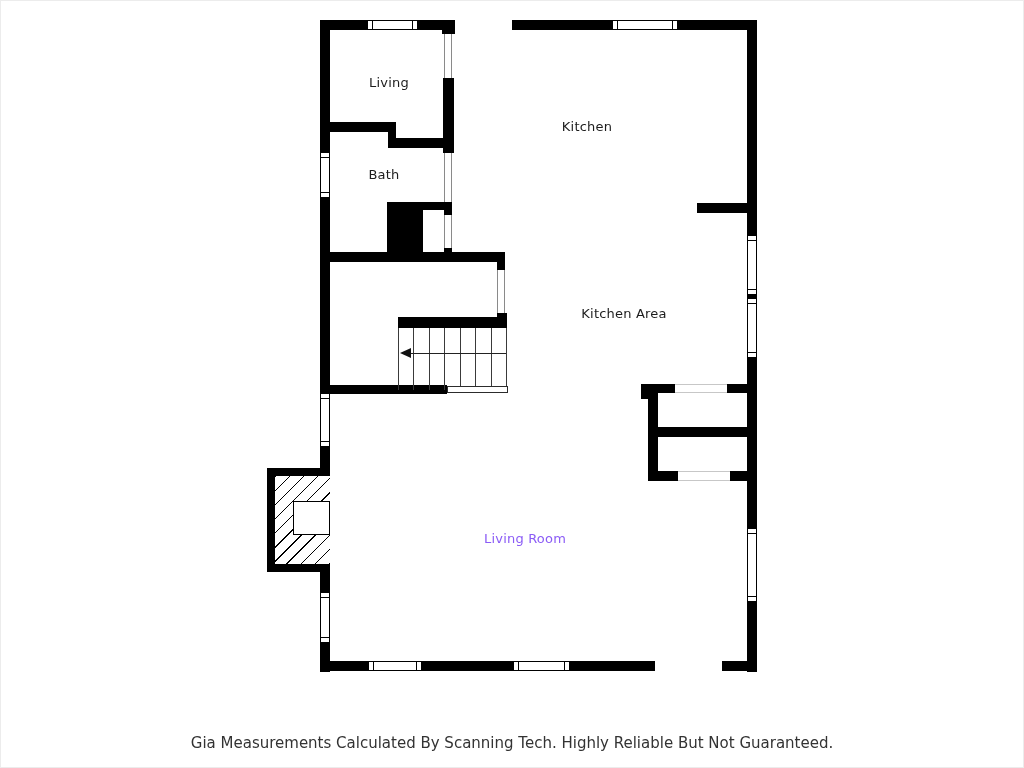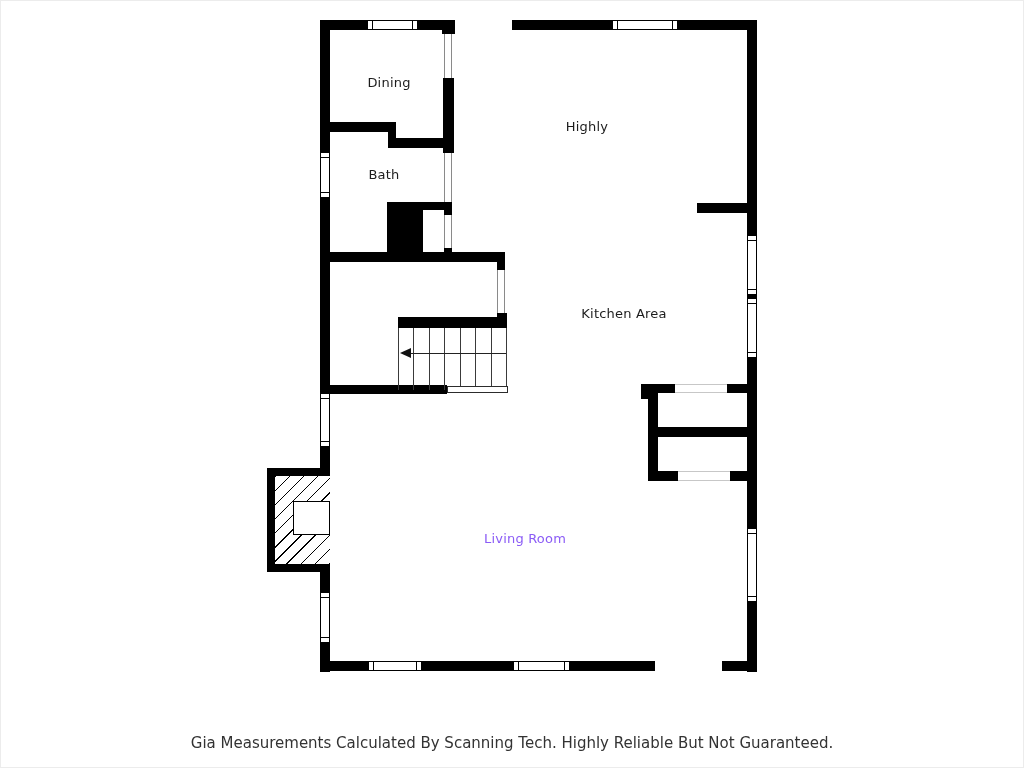--- a/index.html
+++ b/index.html
@@ -126,20 +126,20 @@
       <div class="stair-tread" style="left: 491px; top: 328px; width: 1px; height: 62px;"></div>
       <div class="stair-tread" style="left: 506px; top: 328px; width: 1px; height: 62px;"></div>
       <div class="stair-opening" style="left: 447px; top: 386px; width: 61px; height: 7px;"></div>
       <div class="stair-arrow-line" style="left: 403px; top: 353px; width: 103px; height: 1px;"></div>
       <div class="stair-arrow-head" style="left: 400px; top: 348px; width: 0px; height: 0px;"></div>
       <div class="fp-outer" style="left: 267px; top: 468px; width: 63px; height: 104px;"></div>
       <div class="fp-hatch" style="left: 275px; top: 476px; width: 55px; height: 88px;"></div>
       <div class="fp-box" style="left: 293px; top: 501px; width: 37px; height: 34px;"></div>
     </div>
 
-  <div class="room-label" style="left: 389px; top: 82px; color: rgb(28, 28, 28);">Dining</div>
-  <div class="room-label" style="left: 587px; top: 126px; color: rgb(28, 28, 28);">Highly</div>
+  <div class="room-label" style="left: 389px; top: 82px; color: rgb(28, 28, 28);">Living</div>
+  <div class="room-label" style="left: 587px; top: 126px; color: rgb(28, 28, 28);">Kitchen</div>
   <div class="room-label" style="left: 384px; top: 174px; color: rgb(28, 28, 28); text-align: right;">Bath</div>
   <div class="room-label" style="left: 624px; top: 313px; color: rgb(28, 28, 28);">Kitchen Area</div>
   <div class="room-label" style="left: 525px; top: 538px; color: #8b5cf6;">Living Room</div>
 
   <div class="footer-note">Gia Measurements Calculated By Scanning Tech. Highly Reliable But Not Guaranteed.</div>
 </div>
 
 </body></html>

